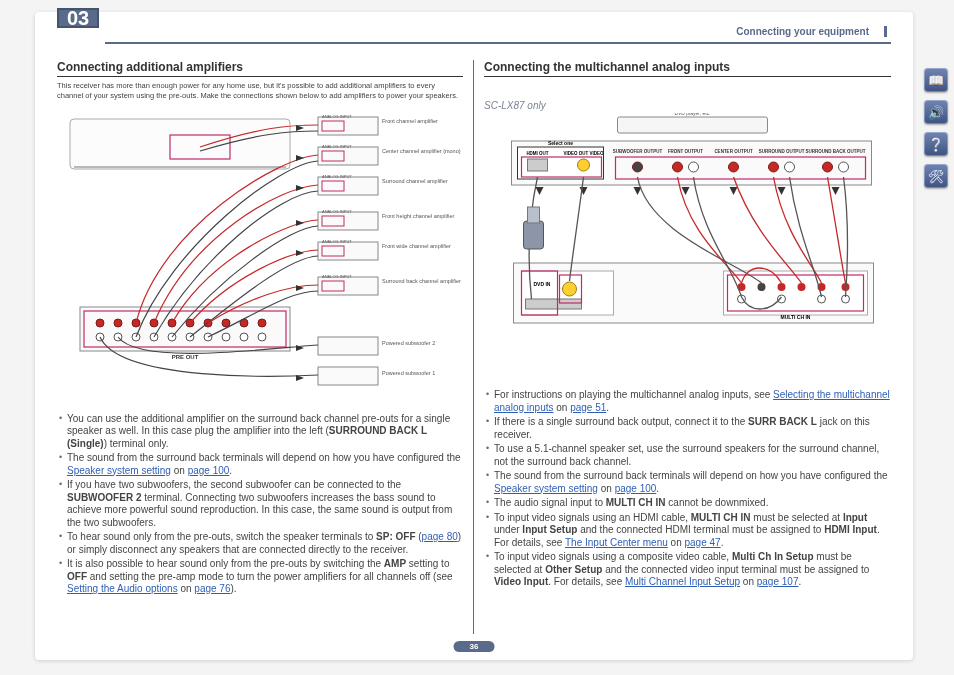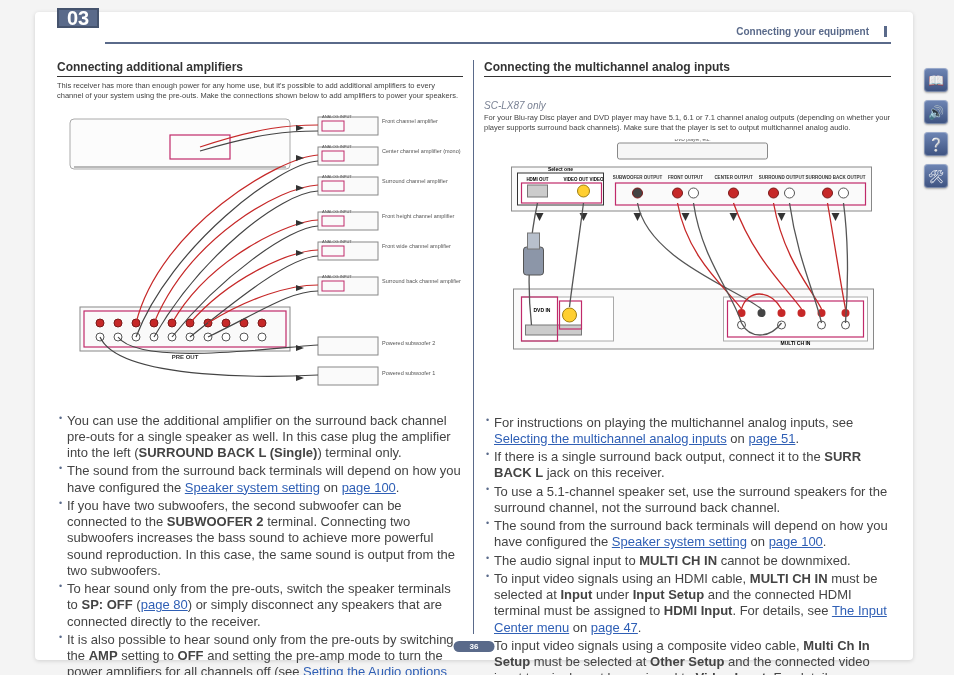--- a/index.html
+++ b/index.html
@@ -62,21 +62,21 @@
     display: flex; align-items: center; justify-content: center;
     position: relative;
   }
   .diagram-left { height: 300px; }
   .diagram-right { height: 270px; }
   .diagram svg { width: 100%; height: 100%; }
   ul.notes { list-style: none; margin-top: 6px; }
   ul.notes li {
     position: relative;
     padding-left: 10px;
-    font-size: 13px;
+    font-size: 10px;
     line-height: 1.25;
     margin-bottom: 2px;
     color: #444;
   }
   ul.notes li::before {
     content: "•"; position: absolute; left: 2px; top: 0;
     color: #5a6a8a; font-size: 9px;
   }
   .link { color: #2f5fb5; text-decoration: underline; }
   b { font-weight: bold; }
@@ -236,21 +236,20 @@
         <li>If you have two subwoofers, the second subwoofer can be connected to the <b>SUBWOOFER 2</b> terminal. Connecting two subwoofers increases the bass sound to achieve more powerful sound reproduction. In this case, the same sound is output from the two subwoofers.</li>
         <li>To hear sound only from the pre-outs, switch the speaker terminals to <b>SP: OFF</b> (<span class="link">page 80</span>) or simply disconnect any speakers that are connected directly to the receiver.</li>
         <li>It is also possible to hear sound only from the pre-outs by switching the <b>AMP</b> setting to <b>OFF</b> and setting the pre-amp mode to turn the power amplifiers for all channels off (see <span class="link">Setting the Audio options</span> on <span class="link">page 76</span>).</li>
       </ul>
     </div>
 
     <div class="col right">
       <h2>Connecting the multichannel analog inputs</h2>
       <hr class="underline">
       <p class="subnote">SC-LX87 only</p>
-      <p class="intro">For your Blu-ray Disc player and DVD player may have 5.1, 6.1 or 7.1 channel analog outputs (depending on whether your player supports surround back channels). Make sure that the player is set to output multichannel analog audio.</p>
 
       <div class="diagram diagram-right">
         <svg viewBox="0 0 400 270">
 
           <rect x="130" y="4" width="150" height="16" rx="2" fill="#f6f6f6" stroke="#888"></rect>
           <text x="205" y="2" font-size="5" text-anchor="middle" fill="#555">DVD player, etc.</text>
 
           <rect x="24" y="28" width="360" height="44" fill="#fafafa" stroke="#888"></rect>
 
           <rect x="30" y="34" width="86" height="32" fill="#fff" stroke="#333"></rect>

